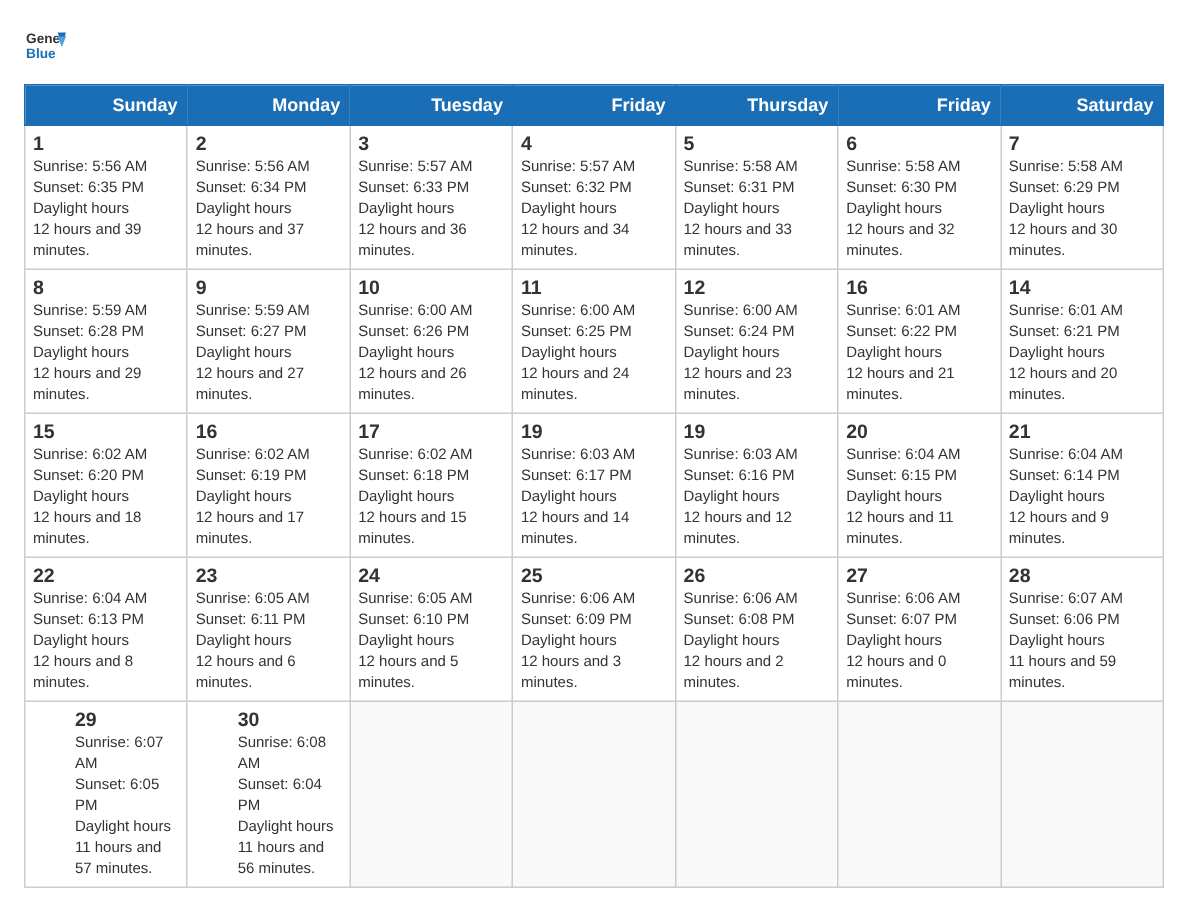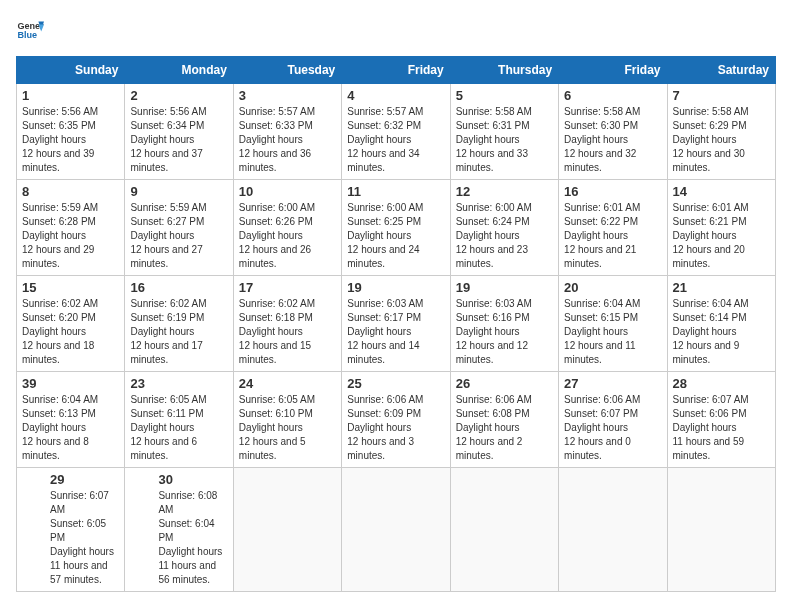--- a/index.html
+++ b/index.html
@@ -206,21 +206,21 @@
           <span class="day-number">20</span>
 <div class="day-info">Sunrise: 6:04 AM<br>Sunset: 6:15 PM<br>Daylight hours<br>12 hours and 11 minutes.</div>
         </td>
         <td>
           <span class="day-number">21</span>
 <div class="day-info">Sunrise: 6:04 AM<br>Sunset: 6:14 PM<br>Daylight hours<br>12 hours and 9 minutes.</div>
         </td>
       </tr>
       <tr>
         <td>
-          <span class="day-number">39</span>
+          <span class="day-number">22</span>
 <div class="day-info">Sunrise: 6:04 AM<br>Sunset: 6:13 PM<br>Daylight hours<br>12 hours and 8 minutes.</div>
         </td>
         <td>
           <span class="day-number">23</span>
 <div class="day-info">Sunrise: 6:05 AM<br>Sunset: 6:11 PM<br>Daylight hours<br>12 hours and 6 minutes.</div>
         </td>
         <td>
           <span class="day-number">24</span>
 <div class="day-info">Sunrise: 6:05 AM<br>Sunset: 6:10 PM<br>Daylight hours<br>12 hours and 5 minutes.</div>
         </td>

